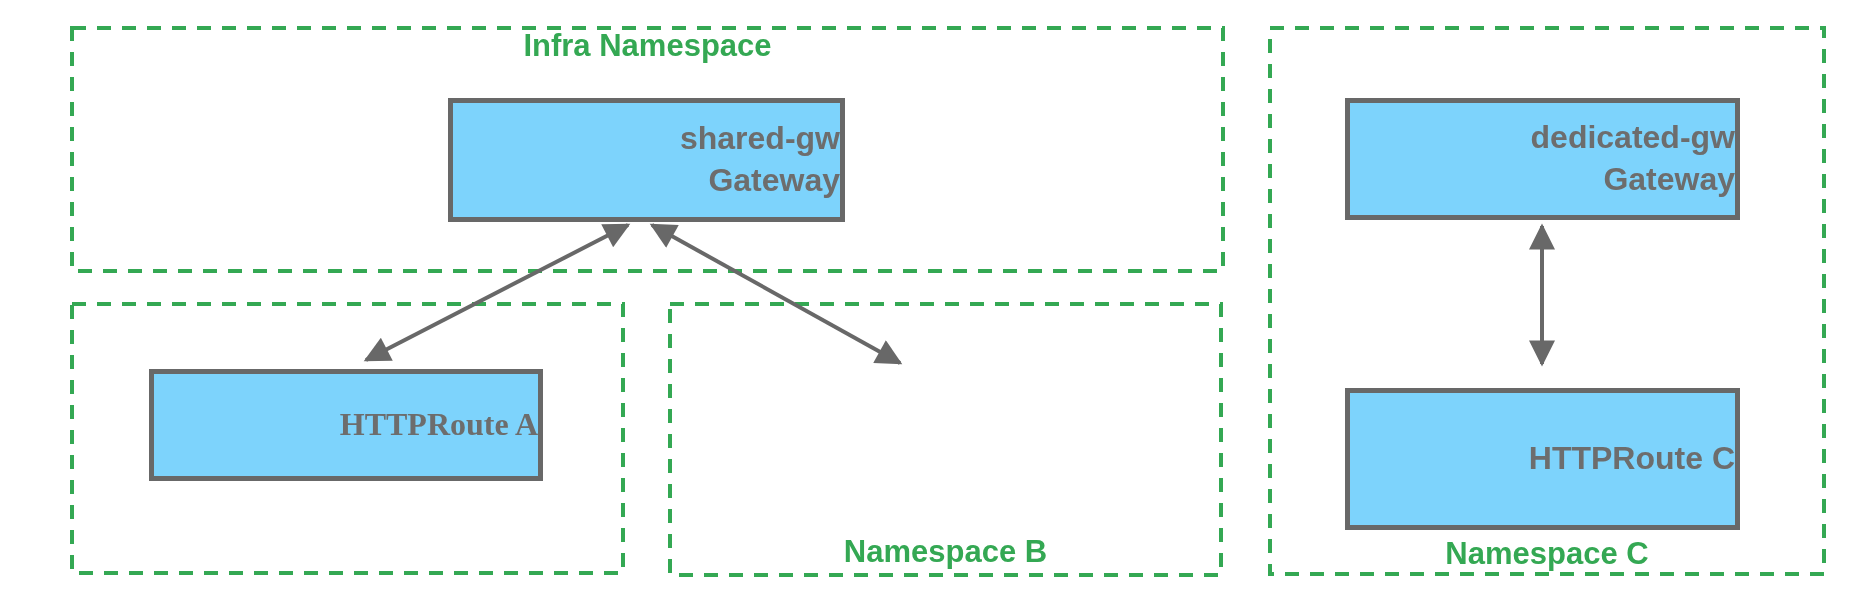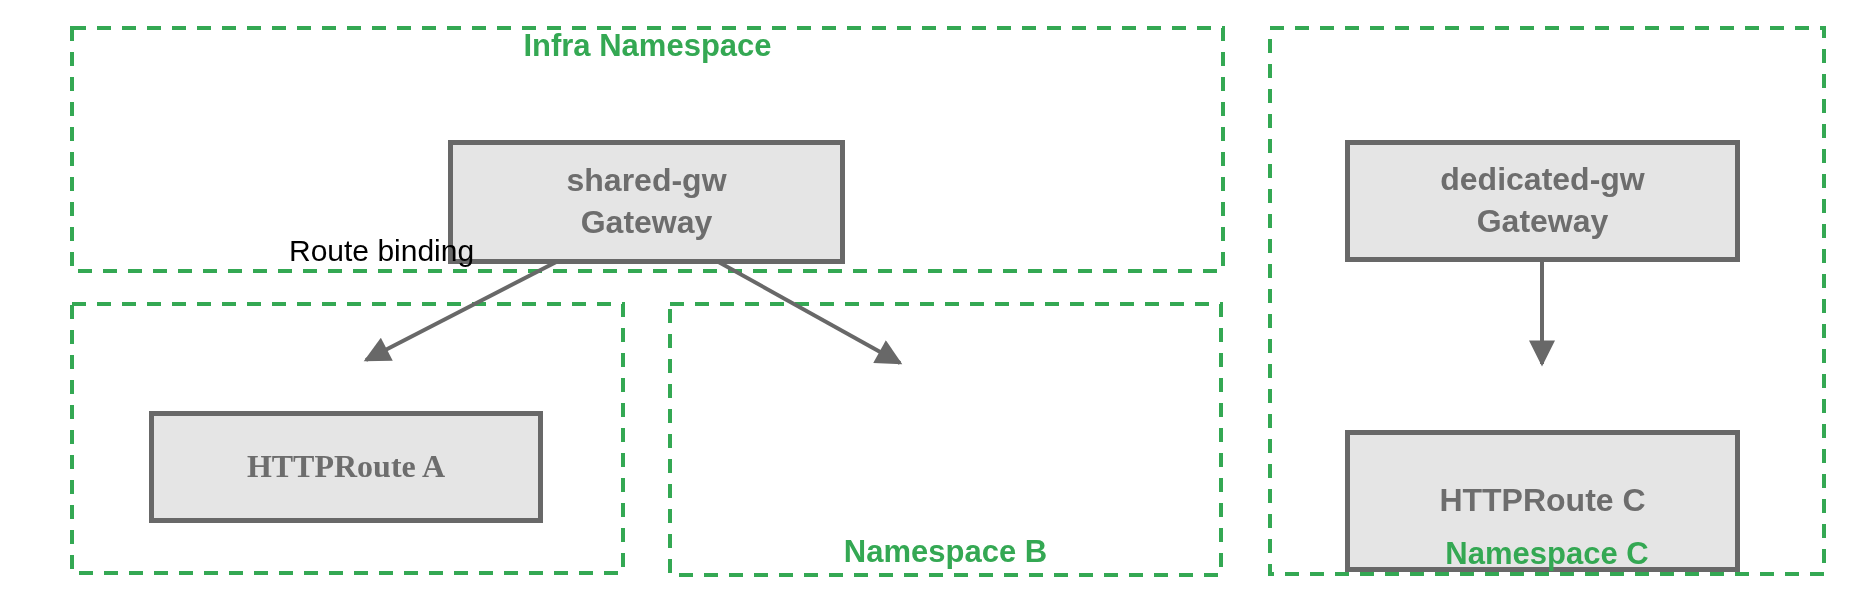--- a/index.html
+++ b/index.html
@@ -42,31 +42,30 @@
     color: var(--green);
     font-weight: bold;
     font-size: 31px;
     text-align: center;
     white-space: nowrap;
   }
   .node {
     position: absolute;
     box-sizing: border-box;
     border: 5px solid var(--node-border);
-    background: #e5e5e5;
+    background: #7dd3fc;
     display: flex;
     flex-direction: column;
-    align-items: center;
+    align-items: flex-end;
     justify-content: center;
     text-align: center;
     color: var(--node-text);
     font-weight: bold;
     font-size: 32px;
     line-height: 1.3;
-    margin-top: 42px;
   }
   .annotation {
     position: absolute;
     color: var(--annotation);
     font-size: 30px;
     white-space: nowrap;
   }
 </style>
 </head>
 <body>
@@ -90,21 +89,20 @@
     <line class="edge-line" x1="1542" y1="364" x2="1542" y2="226" marker-start="url(#ah)" marker-end="url(#ah)"></line>
   </svg>
 
   <div class="ns-title" style="left:70px; top:28px; width:1155px;">Infra Namespace</div>
 
   <div class="node" style="left:448px; top:98px; width:397px; height:124px;">
     <span>shared-gw</span>
     <span>Gateway</span>
   </div>
 
-  <div class="annotation" style="left:289px; top:234px;">Route binding</div>
 
   <div class="node" style="left:149px; top:369px; width:394px; height:112px;font-family:Liberation Serif, serif;">
     <span>HTTPRoute A</span>
   </div>
 
 
 
   <div class="ns-title" style="left:668px; top:534px; width:555px;">Namespace B</div>
 
   <div class="node" style="left:1345px; top:98px; width:395px; height:122px;">

